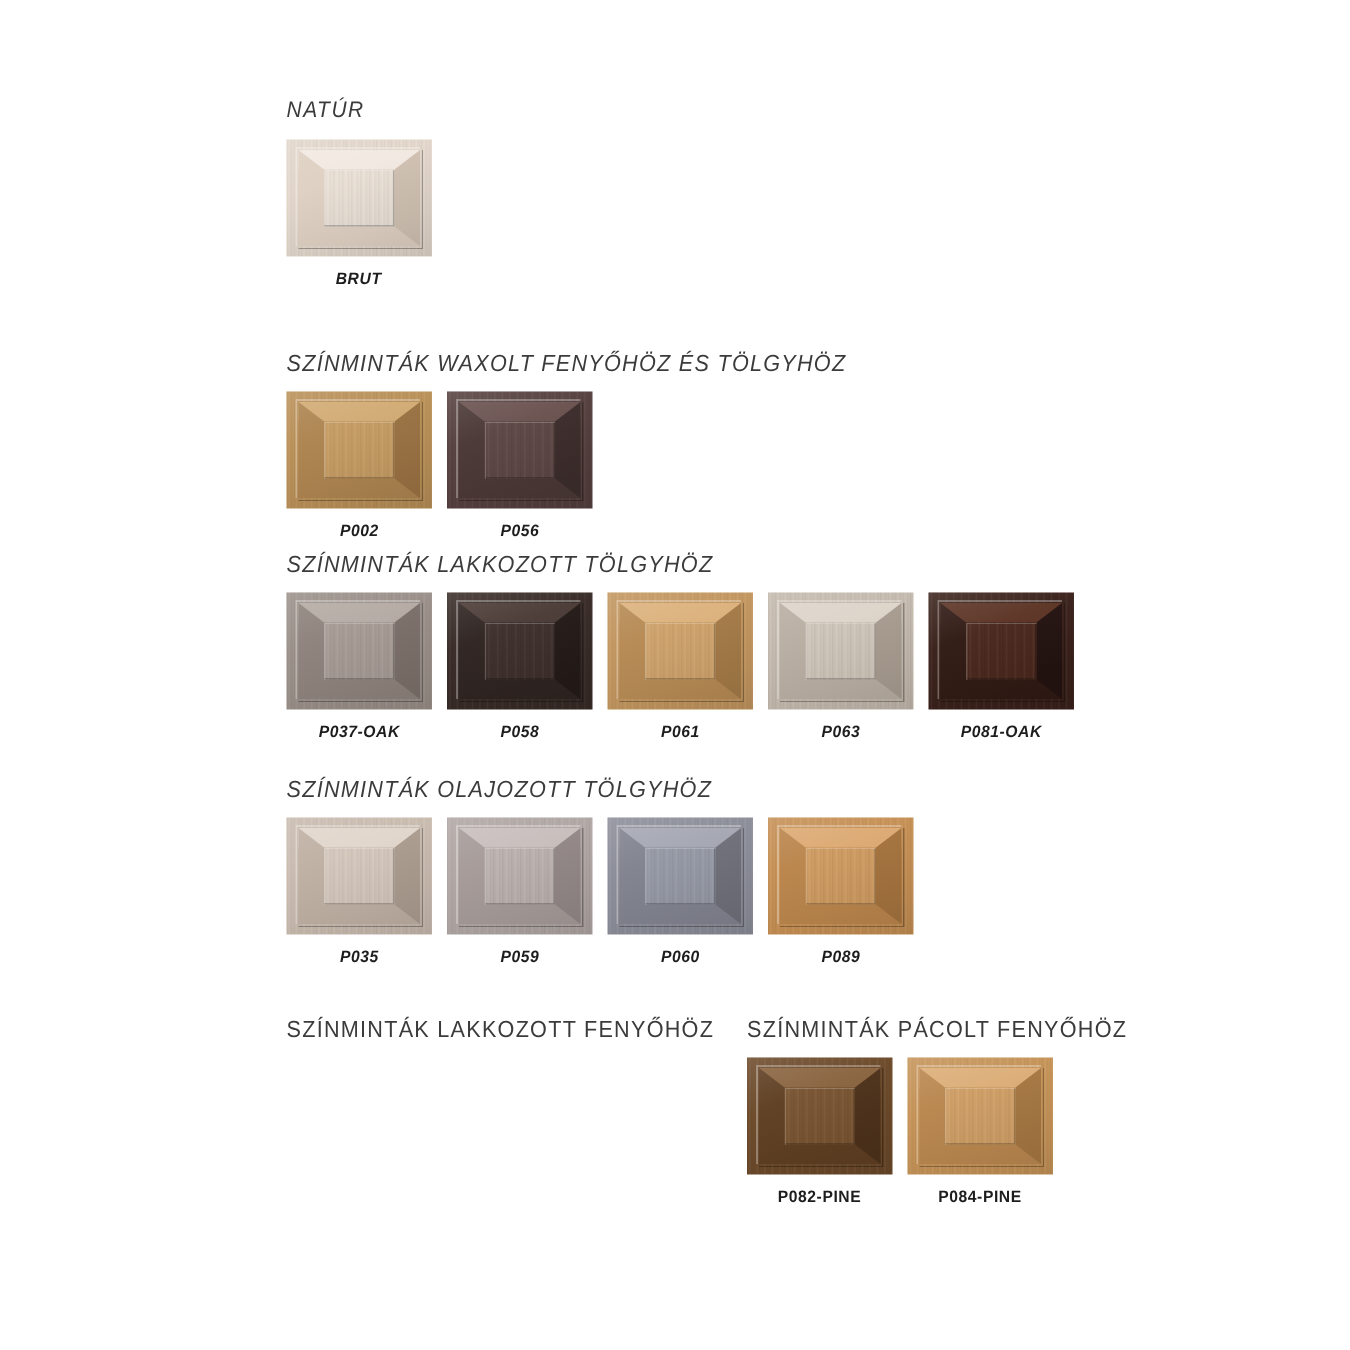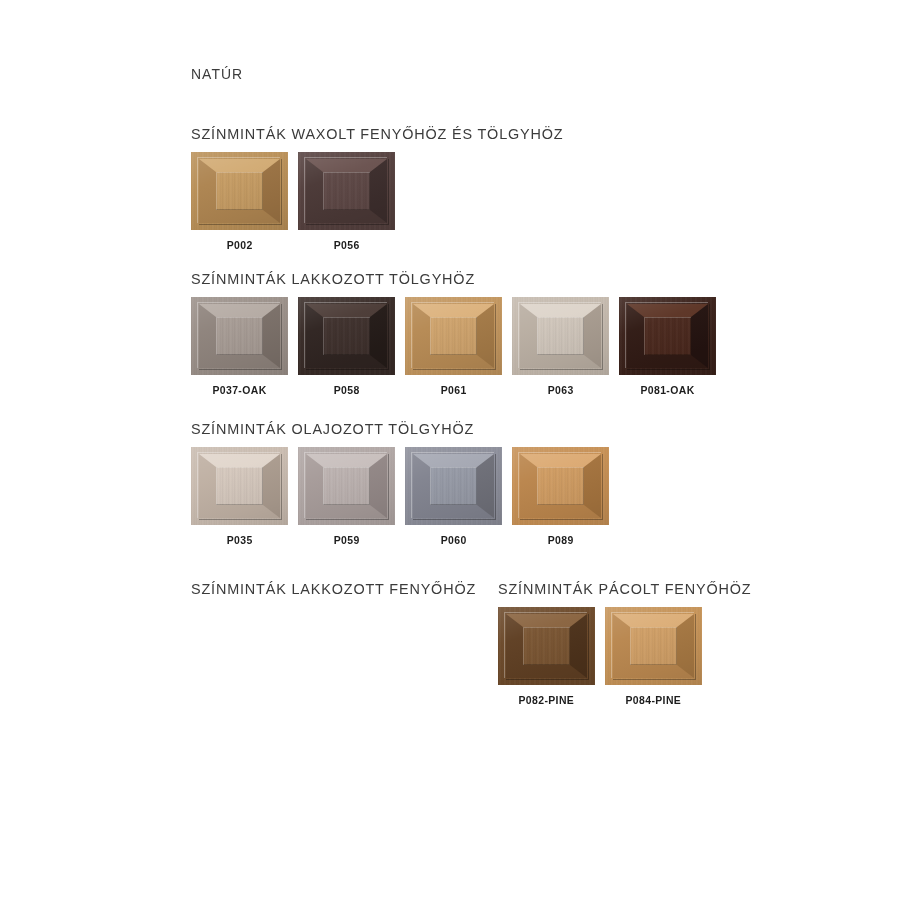--- a/index.html
+++ b/index.html
@@ -40,24 +40,24 @@
     text-transform: uppercase;
     font-weight: 400;
     transform: scaleX(0.93);
     transform-origin: left center;
     white-space: nowrap;
     line-height: 1.1;
   }
   .heading-natur { font-size: 15px; letter-spacing: 1.1px; }
 
   
-  .section { margin: 0; }
+  .section { margin: 0; font-style: italic; }
   .sec-natur        { margin-top: 0px; }
   .sec-waxolt       { margin-top: 42px; }
-  .sec-lakk-tolgy   { margin-top: 19px; }
+  .sec-lakk-tolgy   { margin-top: 8px; }
   .sec-olajozott    { margin-top: 24px; }
 
   .swatch-row {
     display: flex;
     flex-direction: row;
     gap: 10px;
     margin-top: 10px;
   }
 
   .swatch-cell {
@@ -155,20 +155,34 @@
   .bottom-col-right { width: 224px; }
 </style>
 </head>
 <body>
 
 <div class="page">
   <div class="content">
 
     <div class="section sec-natur">
       <div class="section-heading heading-natur">NATÚR</div>
+      <div class="swatch-row">
+        <div class="swatch-cell">
+          <div class="door" style="background: rgb(228, 216, 204);">
+            <div class="grain"></div>
+            <div class="chamfer" style="border-color: rgb(241, 233, 225) rgb(207, 192, 177) rgb(222, 208, 194) rgb(222, 208, 194);"></div>
+            <div class="frame-bevel"></div>
+            <div class="center" style="background: rgb(234, 224, 214);">
+              <div class="center-grain"></div>
+            </div>
+            <div class="sheen"></div>
+          </div>
+          <div class="swatch-label">BRUT</div>
+        </div>
+      </div>
     </div>
 
     <div class="section sec-waxolt">
       <div class="section-heading">SZÍNMINTÁK WAXOLT FENYŐHÖZ ÉS TÖLGYHÖZ</div>
       <div class="swatch-row">
         <div class="swatch-cell">
           <div class="door" style="background: rgb(187, 145, 88);">
             <div class="grain"></div>
             <div class="chamfer" style="border-color: rgb(210, 171, 116) rgb(154, 114, 67) rgb(173, 132, 80) rgb(173, 132, 80);"></div>
             <div class="frame-bevel"></div>

